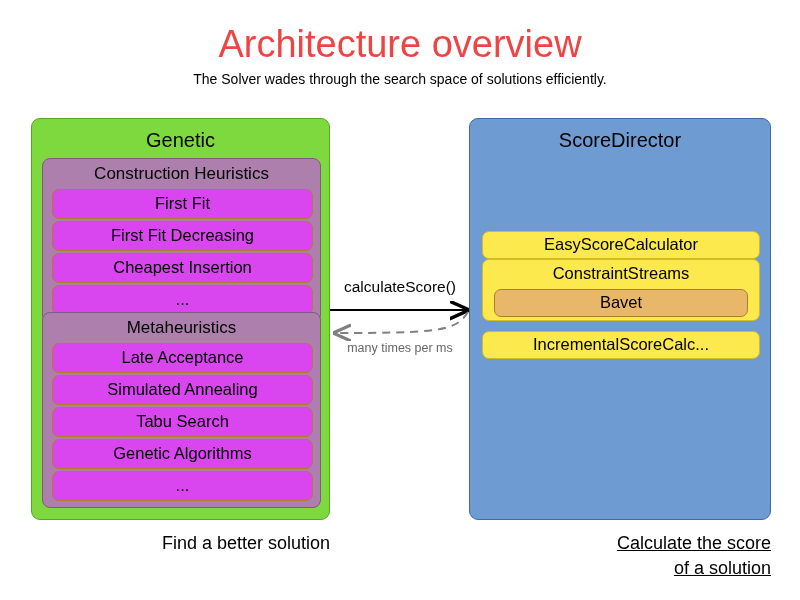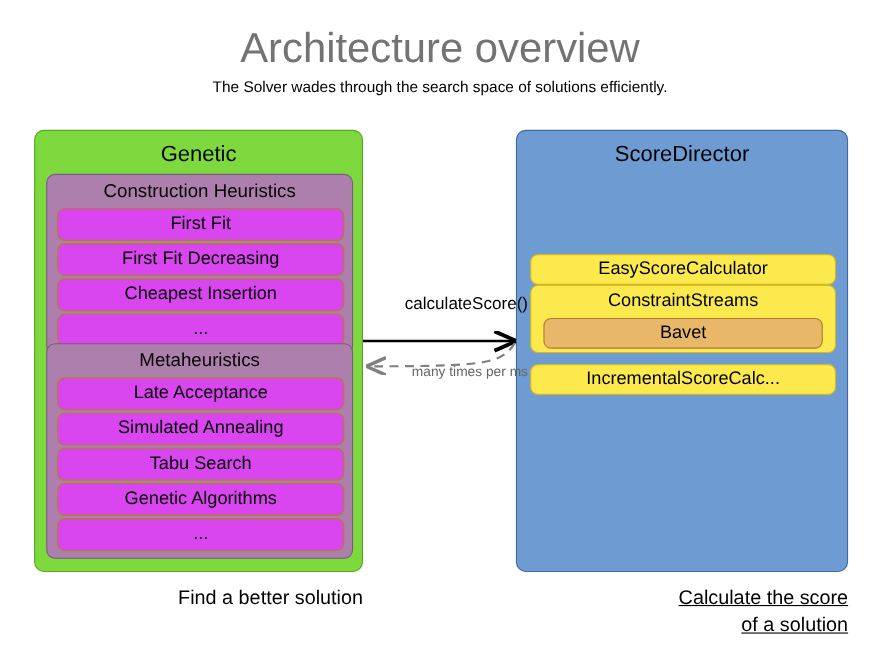--- a/index.html
+++ b/index.html
@@ -20,21 +20,21 @@
   #header {
     position: absolute;
     left: 0; top: 22px;
     width: 800px;
     text-align: center;
   }
   #title {
     font-size: 38px;
     line-height: 44px;
     font-weight: normal;
-    color: #737373;
+    color: #ef4444;
   }
   #subtitle-1, #subtitle-2 {
     font-size: 14px;
     line-height: 19px;
     color: #000;
   }
   #subtitle-1 { margin-top: 4px; }
 
   
   .panel {
@@ -152,22 +152,23 @@
   }
 
   
   #arrow-svg {
     position: absolute;
     left: 320px; top: 255px;
     width: 160px; height: 100px;
   }
   .arrow-label {
     position: absolute;
-    text-align: right;
+    text-align: center;
     white-space: nowrap;
+    margin-top: 10px;
   }
   #label-calculatescore {
     left: 320px; top: 267px;
     width: 160px;
     font-size: 15.5px;
     line-height: 20px;
     color: #000;
   }
   #label-manytimes {
     left: 320px; top: 330px;

